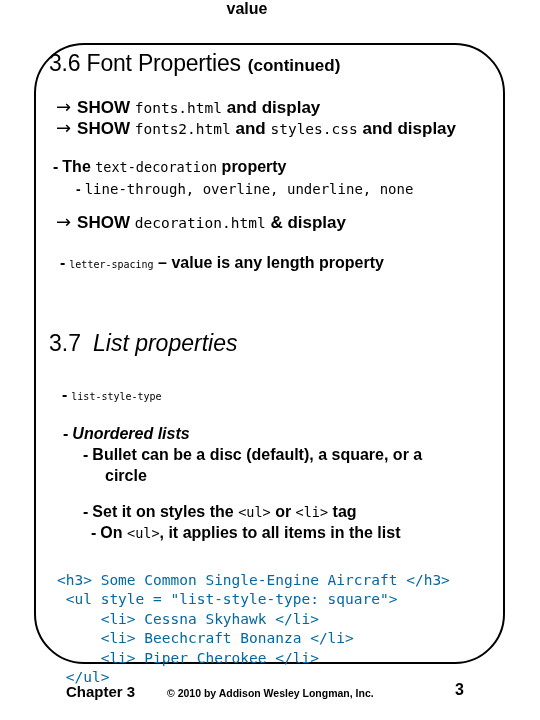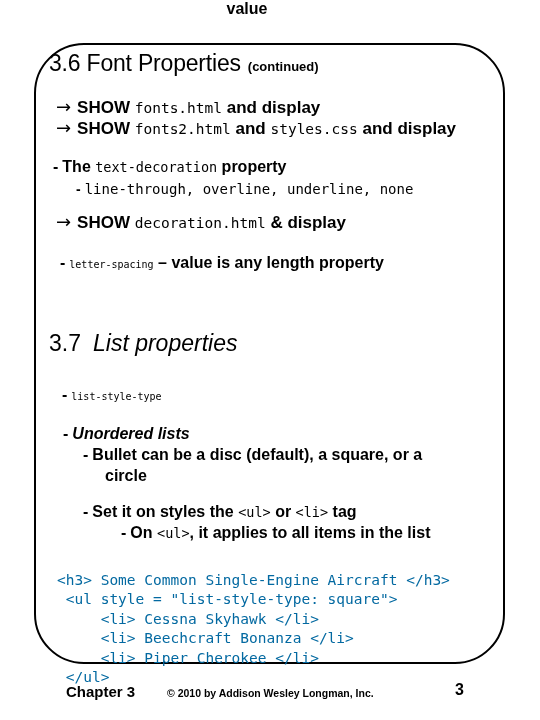--- a/index.html
+++ b/index.html
@@ -40,21 +40,21 @@
     position: absolute;
     left: 49px;
     top: 50px;
   }
   #title-main {
     font-size: 23px;
     font-weight: normal;
     letter-spacing: -0.2px;
   }
   #title-cont {
-    font-size: 13px;
+    font-size: 17px;
     font-weight: bold;
     margin-left: 7px;
   }
 
   #section-37 {
     position: absolute;
     left: 49px;
     top: 330px;
     font-size: 23px;
     font-weight: normal;
@@ -108,21 +108,21 @@
   #textdec-sub   { left: 76px;  top: 182px; }
   #letterspace   { left: 60px;  top: 255px; }
   #letterspace-2 { left: 0;     top: 278px; width: 494px; text-align: center;
                    white-space: nowrap; font-size: 16px; font-weight: bold; }
 
   #lst-row   { left: 62px;  top: 387px; }
   #unord-row { left: 63px;  top: 426px; }
   #bullet-1  { left: 83px;  top: 447px; }
   #bullet-2  { left: 105px; top: 468px; }
   #setit-1   { left: 83px;  top: 504px; }
-  #setit-2   { left: 121px; top: 525px; }
+  #setit-2   { left: 91px; top: 525px; }
 
   #letterspace .mono,
   #lst-row .mono { font-size: 10px; }
 
   
   #code-block {
     position: absolute;
     left: 57px;
     top: 556px;
     font-family: "DejaVu Sans Mono", "Liberation Mono", monospace;

